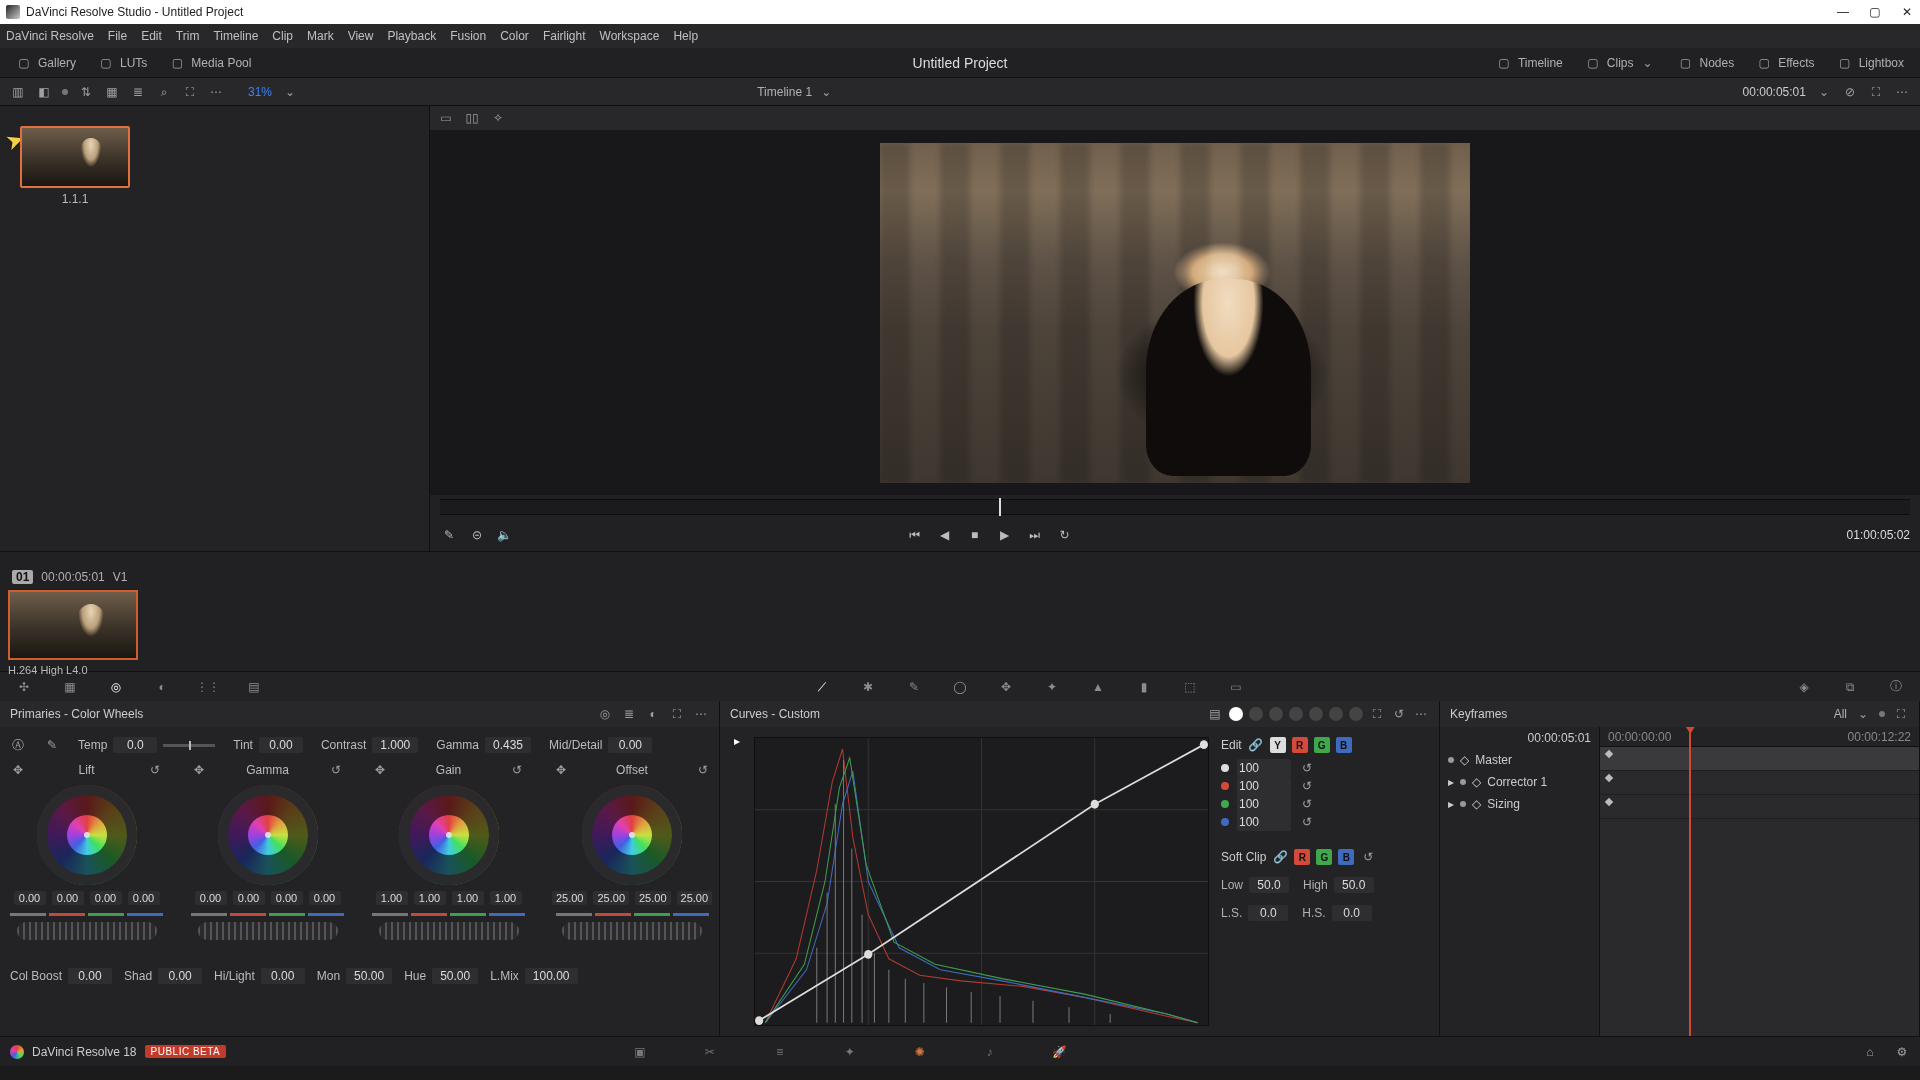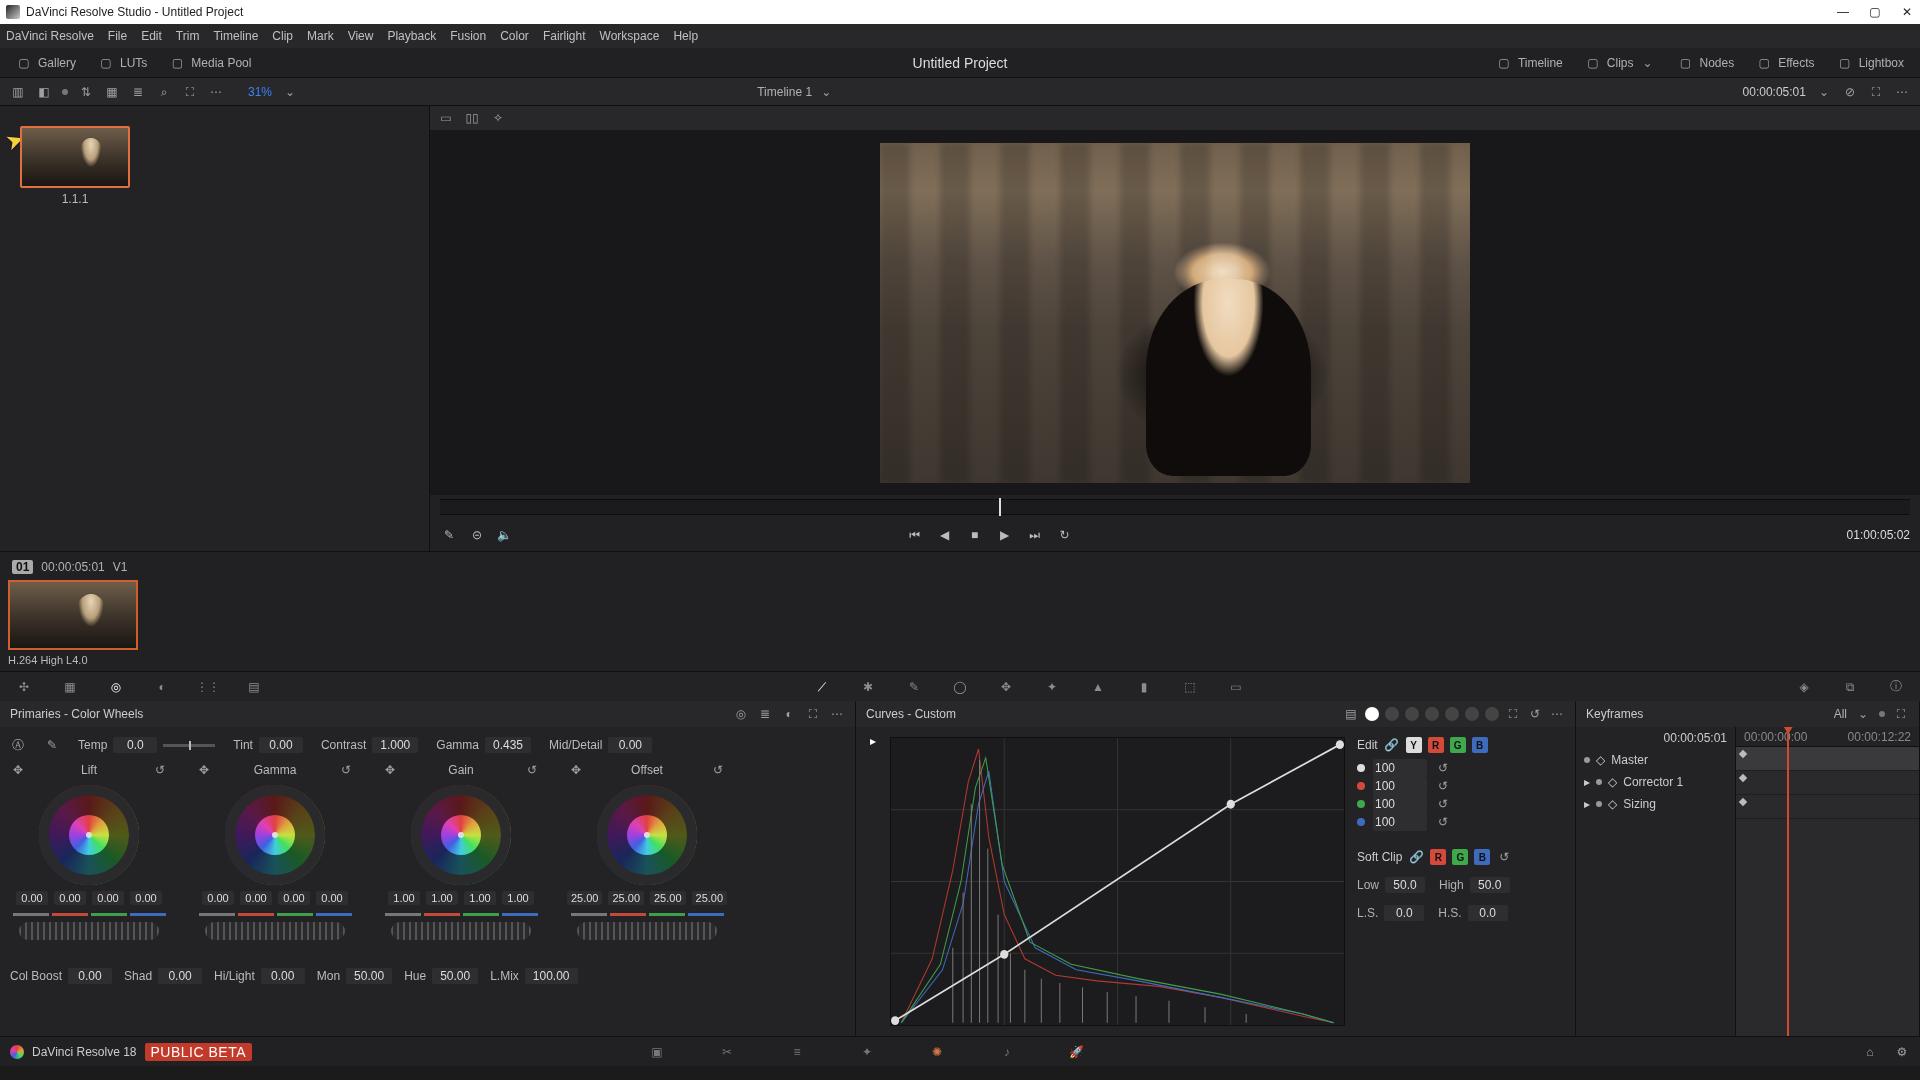--- a/index.html
+++ b/index.html
@@ -47,39 +47,39 @@
   background: radial-gradient(ellipse at 50% 12%, #f1dcc0 0%, #e6c7a0 22%, #0f0c0b 30%, #0f0c0b 100%);
   border-radius: 46% 46% 16% 16%; }
 .scrubber { height: 16px; margin: 4px 10px; background: #1b1b1d; position: relative; border-top: 1px solid #0d0d0d; border-bottom: 1px solid #0d0d0d;}
 .scrubber .play { position: absolute; top: -2px; bottom: -2px; width: 2px; left: 38%; background: #ddd; }
 .transport { height: 32px; display: flex; align-items: center; padding: 0 10px; gap: 10px; background: #212123; }
 .transport .center { margin: 0 auto; display: flex; gap: 12px; }
 .transport .tc { margin-left: auto; font-variant-numeric: tabular-nums; color: #ddd; }
 .tbtn-icon { width: 18px; height: 18px; display: inline-flex; align-items: center; justify-content: center; color: #bbb; }
 
 .clipstrip { height: 120px; background: #212123; border-top: 1px solid #101010; display: flex; align-items: flex-start; padding: 6px 8px; gap: 10px; }
-.clip { width: 130px; }
+.clip { width: 130px; margin-top: 10px; }
 .clip .head { display: flex; gap: 8px; align-items: center; padding: 2px 4px; }
 .clip .head .num { background: #aaa; color: #111; font-weight: 600; padding: 0 4px; border-radius: 2px; }
 .clip .cthumb { margin-top: 4px; width: 130px; height: 70px; border: 2px solid #d05f2e; background: linear-gradient(180deg,#6e5d4a 0%,#3b3228 55%,#1a1612 100%); position: relative; overflow: hidden; }
 .clip .cthumb::after { content:""; position:absolute; left:52%; top:18%; width:24%; height:56%; background: radial-gradient(ellipse at 50% 20%, #e8d4b6 0%, #b8a07a 40%, transparent 60%); border-radius: 50% 50% 40% 40%; }
 .clip .meta { margin-top: 4px; color: #bbb; font-size: 11px; }
 
 .palettebar { height: 30px; background: #232325; border-top: 1px solid #101010; display: flex; align-items: center; padding: 0 12px; gap: 22px; }
 .palettebar .spacer { flex: 1; }
 .palettebar .pbtn { width: 24px; height: 24px; display: flex; align-items: center; justify-content: center; color: #8c8c8c; border-radius: 3px; }
 .palettebar .pbtn.active { color: #fff; }
 
 .lower { display: flex; height: 335px; background: #232325; }
 .panel { border-right: 1px solid #101010; display: flex; flex-direction: column; }
 .panel .phead { height: 26px; display: flex; align-items: center; padding: 0 10px; background: #28282a; position: relative; }
 .panel .phead .ptitle { color: #ccc; }
 .panel .phead .right { margin-left: auto; display: flex; gap: 8px; align-items: center;}
 .panel .pbody { flex: 1; padding: 6px 10px; overflow: hidden; }
-.primaries { width: 856px; }
+.primaries { width: 720px; }
 .row1 { display: flex; gap: 18px; align-items: center; margin: 4px 0 8px; }
 .spin { display: flex; gap: 6px; align-items: center; color: #bbb; }
 .spin .val { background: #2e2e30; border-radius: 2px; padding: 1px 8px; min-width: 44px; text-align: center; color: #ddd; }
 .sliderlike { width: 52px; height: 3px; background: #555; position: relative; }
 .sliderlike::after { content:""; position:absolute; left:50%; top:-3px; width:2px; height:9px; background:#bbb; }
 .wheels { display: flex; gap: 28px; margin-top: 4px; }
 .wheelcol { width: 158px; display: flex; flex-direction: column; align-items: center; gap: 6px; }
 .wheelhead { width: 100%; display: flex; align-items: center; justify-content: space-between; color: #bbb; height: 18px; }
 .wheel { width: 100px; height: 100px; border-radius: 50%; background: conic-gradient(#e04040,#e0a040,#c8e040,#40e060,#40cde0,#4060e0,#a040e0,#e040b0,#e04040); position: relative; box-shadow: inset 0 0 0 10px #2a2a2c, inset 0 0 0 30px rgba(0,0,0,0.6); }
 .wheel::after { content:""; position:absolute; left:50%; top:50%; width:6px; height:6px; background:#ddd; border-radius:50%; transform:translate(-50%,-50%); }
@@ -119,21 +119,21 @@
 .kflane .ruler { height:20px; background:#232325; border-bottom:1px solid #101010; display:flex; align-items:center; justify-content:space-between; padding:0 8px; font-size:10px; color:#888; }
 .kflane .tracks { position:absolute; left:0; right:0; top:20px; bottom:0; }
 .kflane .trackrow { height:24px; border-bottom:1px solid #1e1e20; position:relative; }
 .kflane .trackrow.master { background:#3a3a3c; }
 .kflane .mark { position:absolute; top:4px; width:6px; height:6px; background:#bbb; transform:rotate(45deg); }
 .kflane .playhead { position:absolute; top:0; bottom:0; width:2px; background:#d04a2e; left:28%; }
 .kflane .playhead::before { content:""; position:absolute; top:-1px; left:-4px; width:10px; height:8px; background:#d04a2e; clip-path: polygon(0 0,100% 0,50% 100%); }
 
 .pagebar { height: 30px; background: #212123; border-top:1px solid #101010; display:flex; align-items:center; padding:0 10px; gap:14px; }
 .pagebar .brand { display:flex; align-items:center; gap:8px; color:#ccc; }
-.pagebar .beta { background:#c23a2a; color:#fff; font-size:14px; padding:1px 6px; border-radius:2px; letter-spacing:0.5px; }
+.pagebar .beta { background:#c23a2a; color:#fff; font-size:10px; padding:1px 6px; border-radius:2px; letter-spacing:0.5px; }
 .pagebar .pages { margin: 0 auto; display:flex; gap:48px; }
 .pagebar .pageicon { width:22px; height:22px; display:flex; align-items:center; justify-content:center; color:#777; position:relative; }
 .pagebar .pageicon.active { color:#d07a40; }
 .pagebar .tail { margin-left:auto; display:flex; gap:16px; color:#888;}
 
 svg { display:block; }
 
 </style>
 </head>
 <body>

